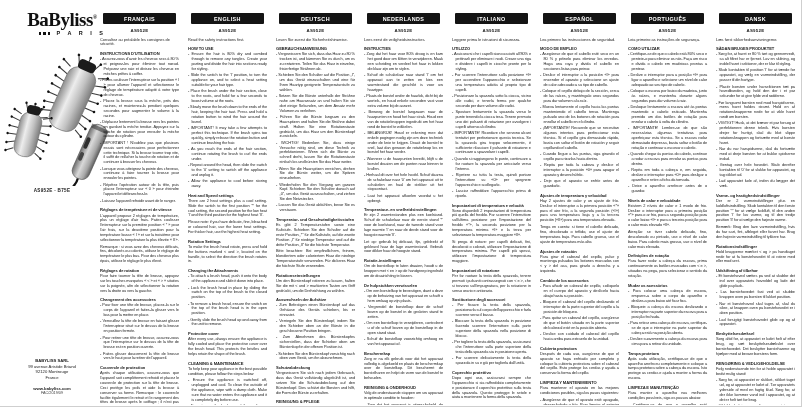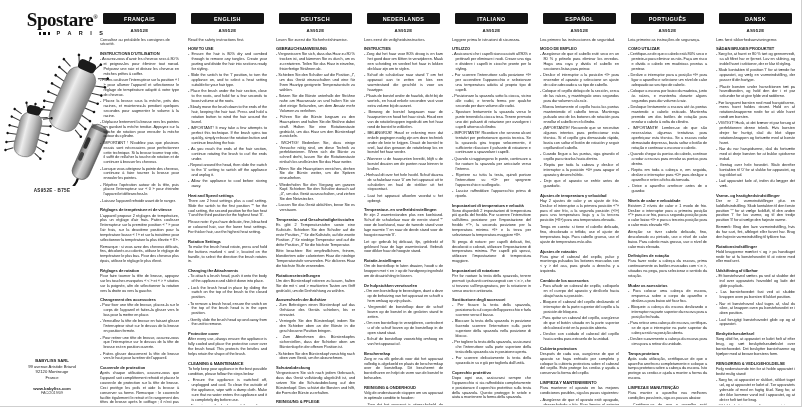--- a/index.html
+++ b/index.html
@@ -41,21 +41,21 @@
   .sec-li{margin:0 0 1.5px;padding-left:3.5px;text-indent:-3.5px;}
 </style>
 </head>
 <body>
 
 <div class="page">
 
   <div class="left-panel">
 
     <div class="logo-block">
-      <div class="logo-word"><span>Spostare</span><span class="logo-reg">®</span></div>
+      <div class="logo-word"><span>BaByliss</span><span class="logo-reg">®</span></div>
       <div class="logo-paris"><span class="logo-sq"></span><span class="logo-sq"></span><span class="logo-sq"></span> <span>P A R I S</span></div>
     </div>
 
     <svg class="product-fig" viewBox="0 0 122 138">
       <defs>
         <linearGradient id="barrel" x1="0" y1="0" x2="1" y2="0">
           <stop offset="0" stop-color="#8f8f8f"></stop>
             <stop offset="0.35" stop-color="#ededed"></stop>
           <stop offset="0.65" stop-color="#c2c2c2"></stop>
             <stop offset="1" stop-color="#7d7d7d"></stop>

